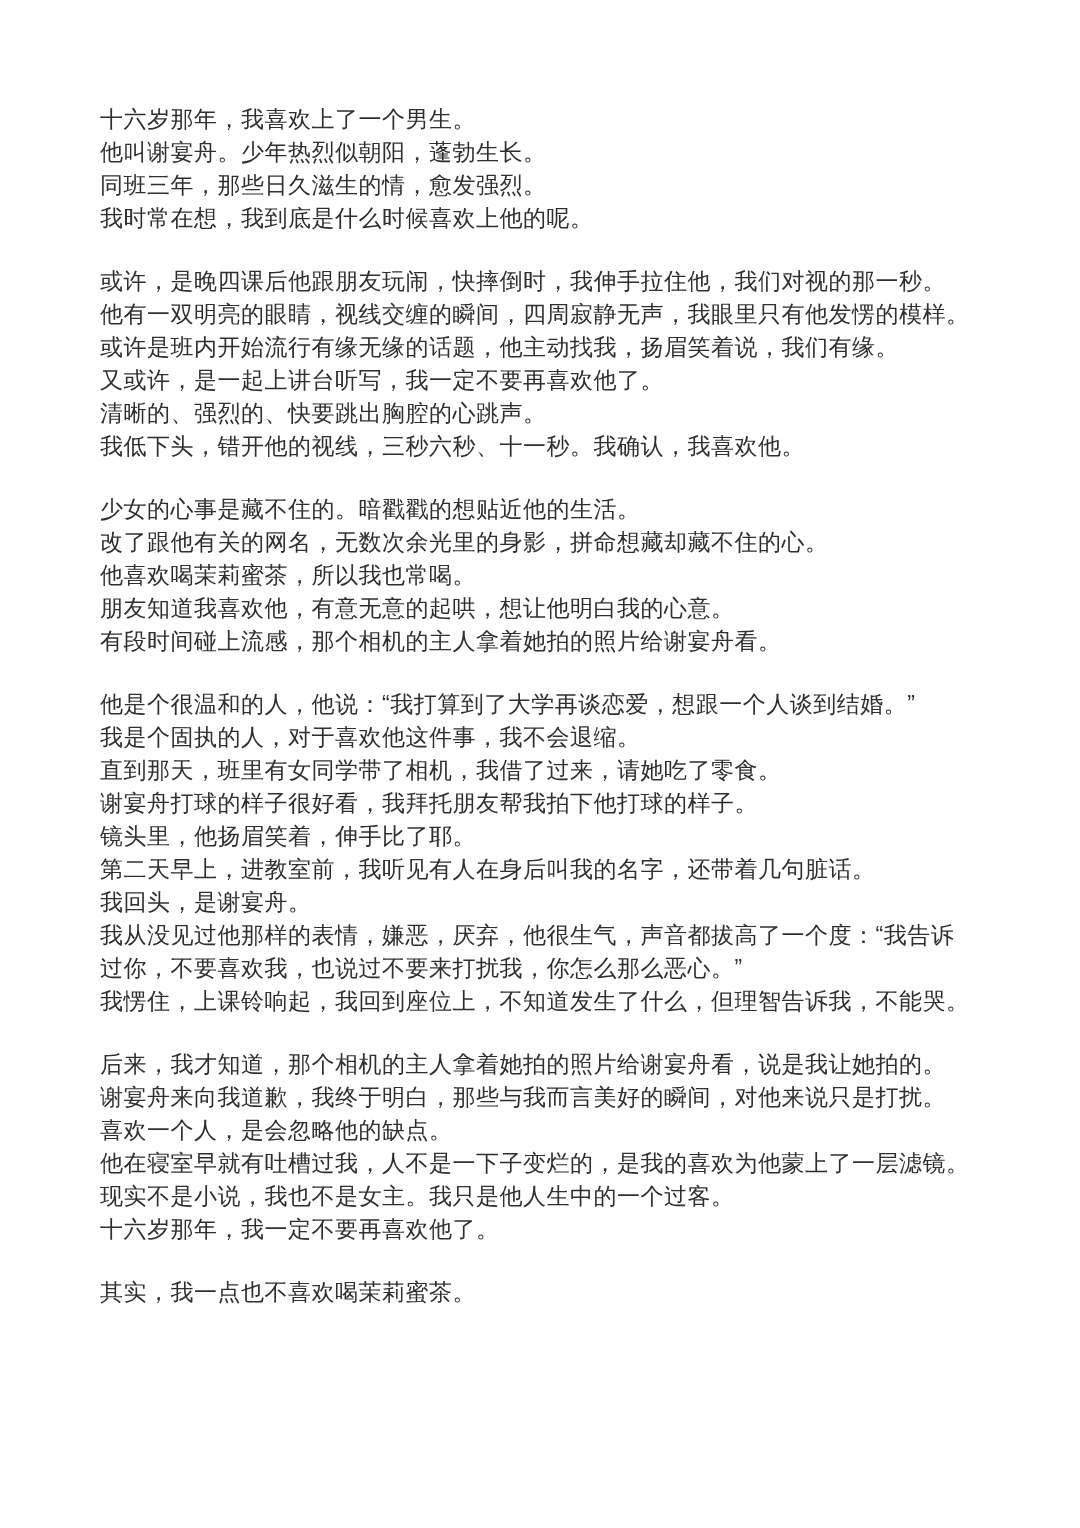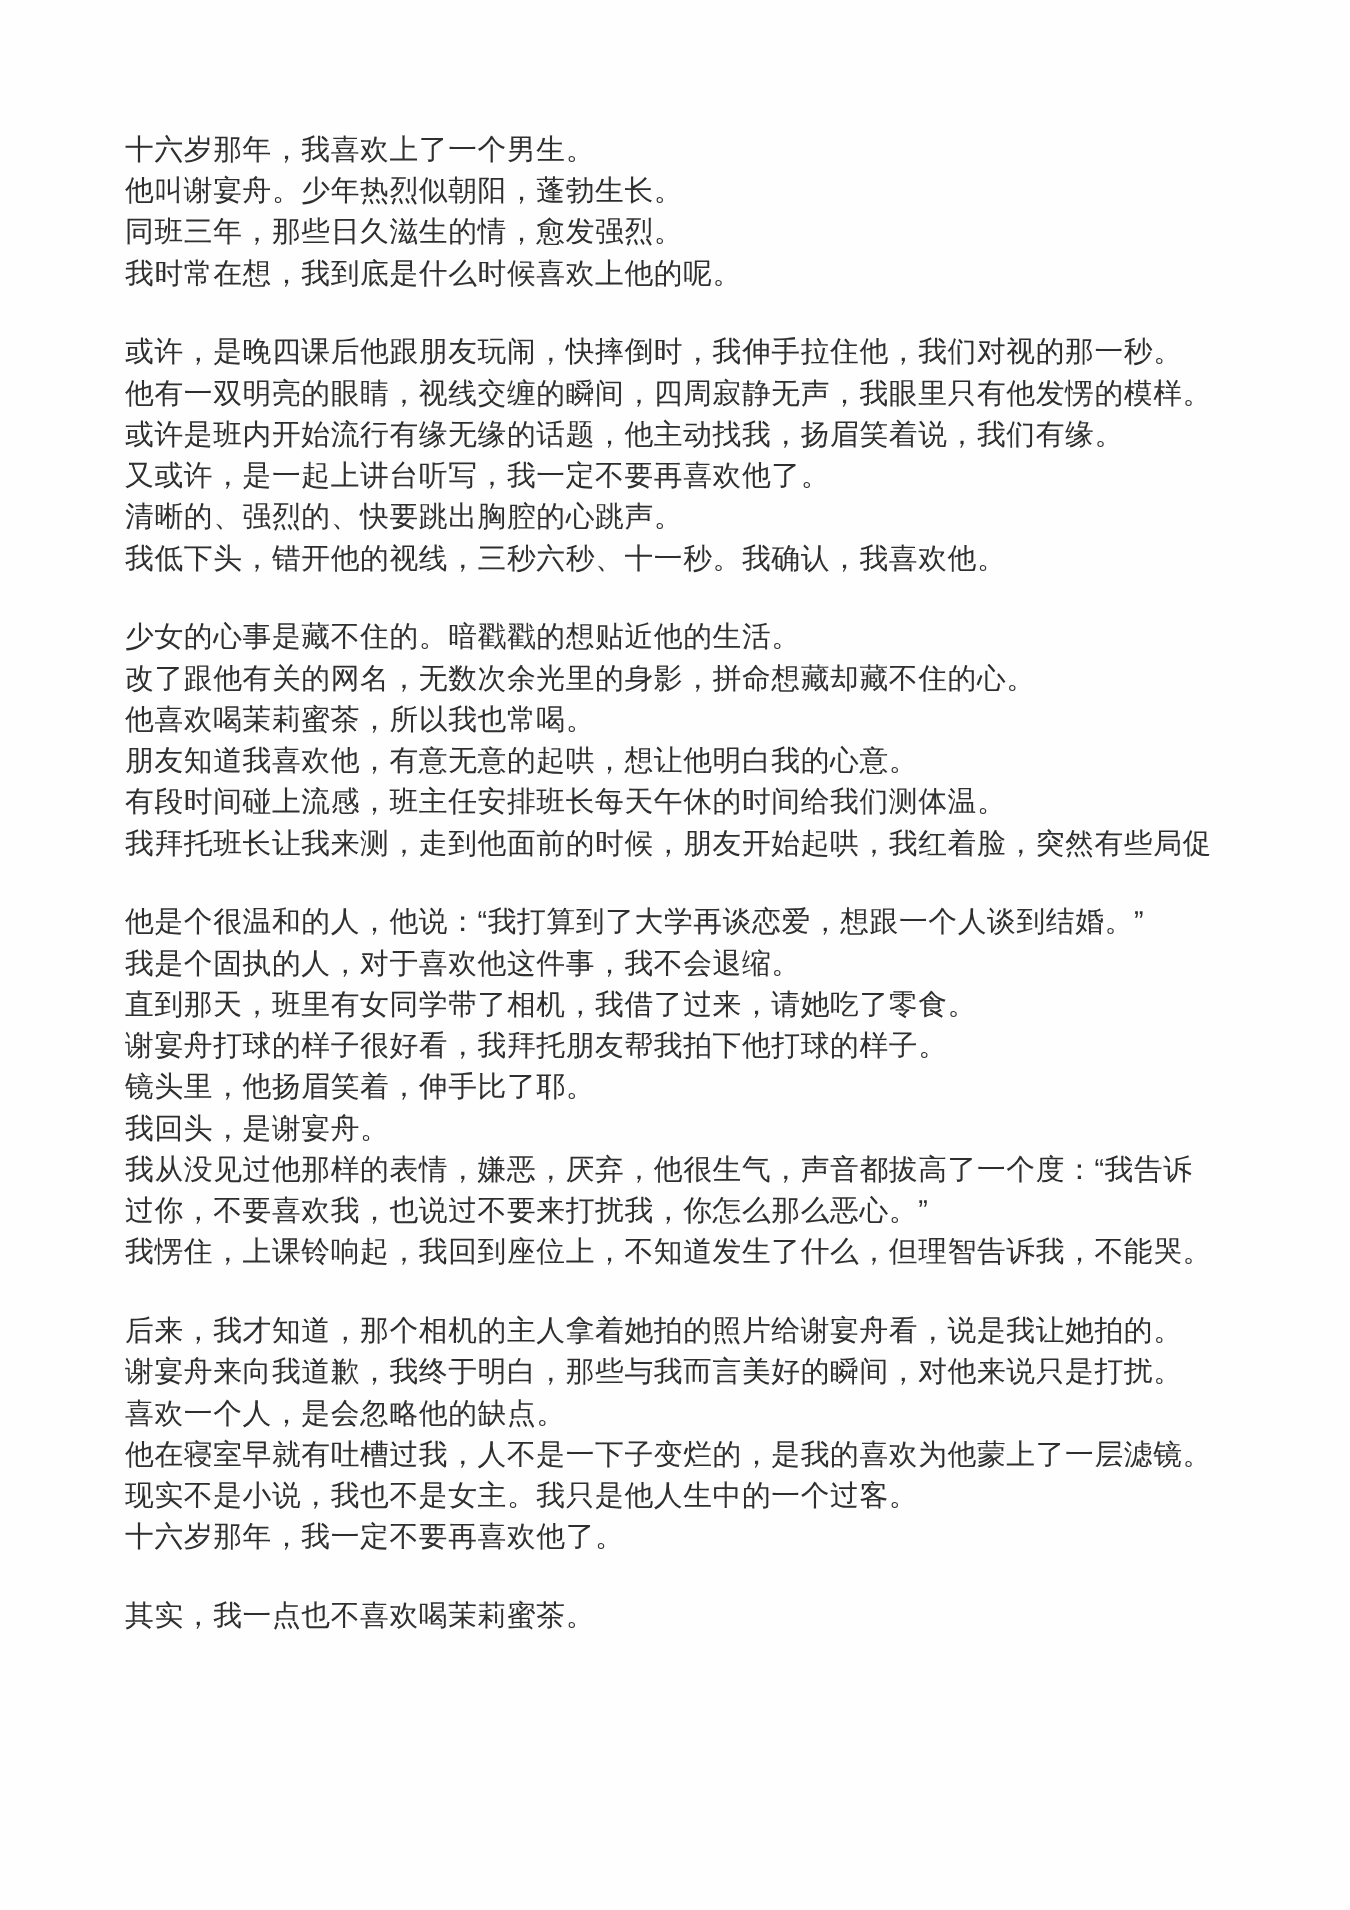--- a/index.html
+++ b/index.html
@@ -52,29 +52,29 @@
         <div class="line">或许是班内开始流行有缘无缘的话题，他主动找我，扬眉笑着说，我们有缘。</div>
         <div class="line">又或许，是一起上讲台听写，我一定不要再喜欢他了。</div>
         <div class="line">清晰的、强烈的、快要跳出胸腔的心跳声。</div>
         <div class="line">我低下头，错开他的视线，三秒六秒、十一秒。我确认，我喜欢他。</div>
       </div>
       <div class="paragraph">
         <div class="line">少女的心事是藏不住的。暗戳戳的想贴近他的生活。</div>
         <div class="line">改了跟他有关的网名，无数次余光里的身影，拼命想藏却藏不住的心。</div>
         <div class="line">他喜欢喝茉莉蜜茶，所以我也常喝。</div>
         <div class="line">朋友知道我喜欢他，有意无意的起哄，想让他明白我的心意。</div>
-        <div class="line">有段时间碰上流感，班主任安排班长每天午休的时间给我们测体温。</div>
-        <div class="line">我拜托班长让我来测，走到他面前的时候，朋友开始起哄，我红着脸，突然有些局促</div>
+        <div class="line">有段时间碰上流感，那个相机的主人拿着她拍的照片给谢宴舟看。</div>
       </div>
       <div class="paragraph">
         <div class="line">他是个很温和的人，他说：“我打算到了大学再谈恋爱，想跟一个人谈到结婚。”</div>
         <div class="line">我是个固执的人，对于喜欢他这件事，我不会退缩。</div>
         <div class="line">直到那天，班里有女同学带了相机，我借了过来，请她吃了零食。</div>
         <div class="line">谢宴舟打球的样子很好看，我拜托朋友帮我拍下他打球的样子。</div>
         <div class="line">镜头里，他扬眉笑着，伸手比了耶。</div>
+        <div class="line">第二天早上，进教室前，我听见有人在身后叫我的名字，还带着几句脏话。</div>
         <div class="line">我回头，是谢宴舟。</div>
         <div class="line">我从没见过他那样的表情，嫌恶，厌弃，他很生气，声音都拔高了一个度：“我告诉</div>
         <div class="line">过你，不要喜欢我，也说过不要来打扰我，你怎么那么恶心。”</div>
         <div class="line">我愣住，上课铃响起，我回到座位上，不知道发生了什么，但理智告诉我，不能哭。</div>
       </div>
       <div class="paragraph">
         <div class="line">后来，我才知道，那个相机的主人拿着她拍的照片给谢宴舟看，说是我让她拍的。</div>
         <div class="line">谢宴舟来向我道歉，我终于明白，那些与我而言美好的瞬间，对他来说只是打扰。</div>
         <div class="line">喜欢一个人，是会忽略他的缺点。</div>
         <div class="line">他在寝室早就有吐槽过我，人不是一下子变烂的，是我的喜欢为他蒙上了一层滤镜。</div>

